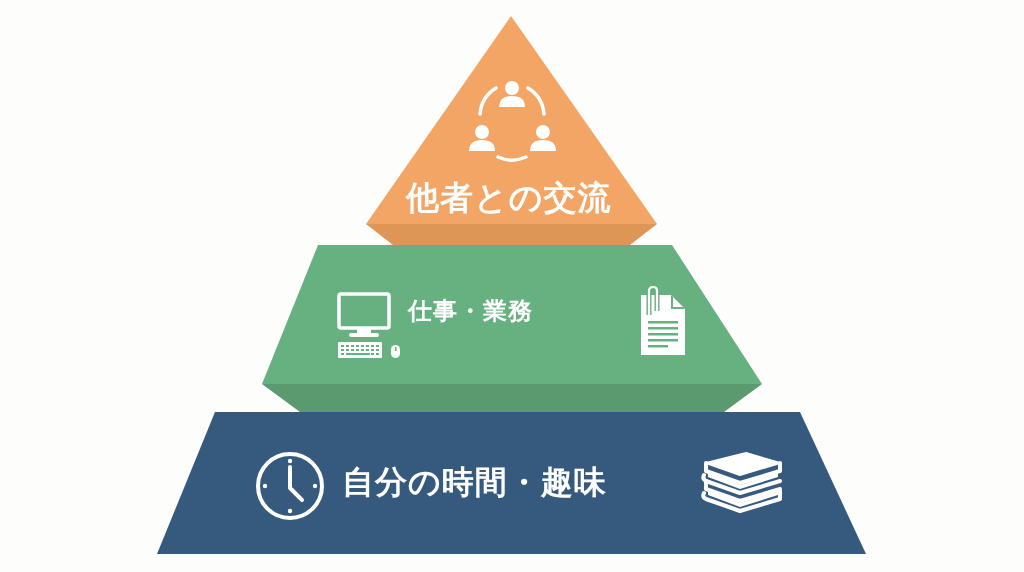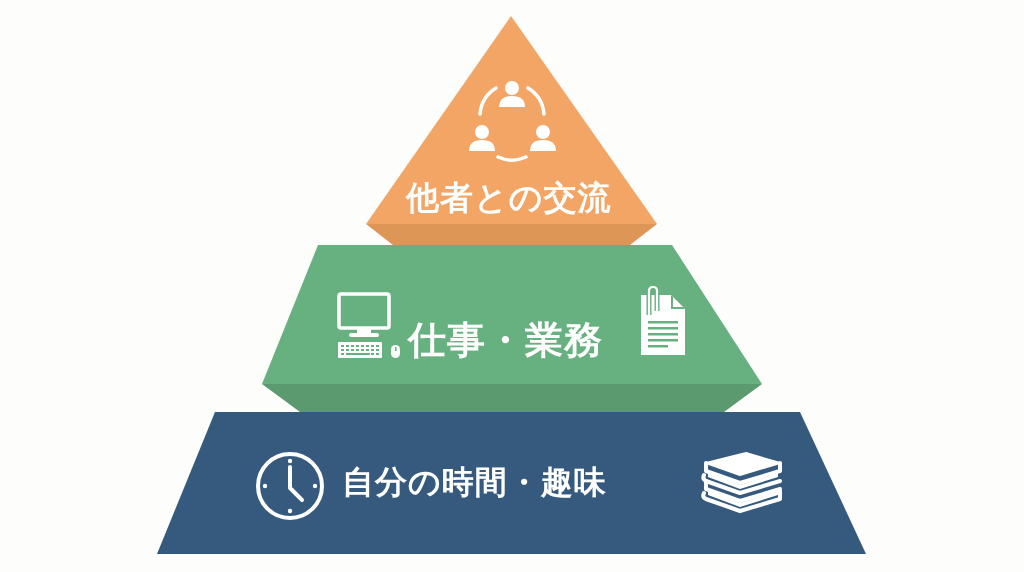--- a/index.html
+++ b/index.html
@@ -83,21 +83,21 @@
         <rect x="36" y="59" width="3" height="2"></rect>
         <rect x="41" y="59" width="3" height="2"></rect>
       <rect x="6" y="63" width="3" height="2"></rect>
         <rect x="11" y="63" width="24" height="2"></rect>
         <rect x="36" y="63" width="3" height="2"></rect>
         <rect x="41" y="63" width="3" height="2"></rect>
       <rect x="60" y="57" width="1.5" height="4"></rect>
     </g>
   </svg>
 
-  <div class="lbl" style="left:408px;top:293px;font-size:38px;margin-top:20px;">仕事・業務</div>
+  <div class="lbl" style="left:408px;top:293px;font-size:24px;">仕事・業務</div>
 
   <svg class="icon" style="left:637px;top:283px;" width="52" height="72" viewBox="0 0 52 72">
     <path d="M4 10 L34 10 L48 24 L48 70 L4 70 Z" fill="#ffffff"></path>
     <path d="M34 10 L34 24 L48 24" fill="#67B07F"></path>
     <path d="M36 12 L36 22 L46 22 Z" fill="#ffffff"></path>
     <path d="M12 30 L12 6 Q12 2 16 2 Q20 2 20 6 L20 26" fill="none" stroke="#67B07F" stroke-width="5"></path>
     <path d="M12 30 L12 6 Q12 2 16 2 Q20 2 20 6 L20 26" fill="none" stroke="#ffffff" stroke-width="2.2"></path>
     <g fill="#67B07F">
       <rect x="11" y="36" width="30" height="2.5"></rect>
       <rect x="11" y="42" width="30" height="2.5"></rect>

